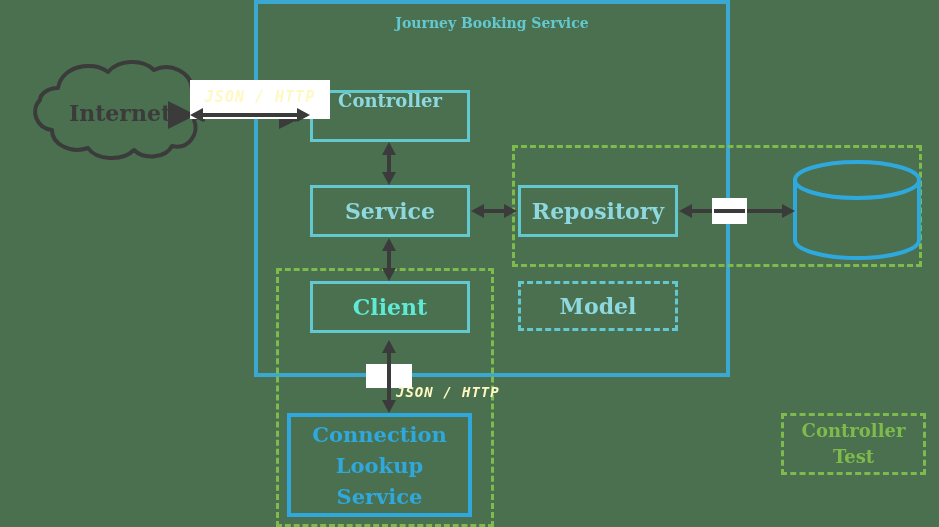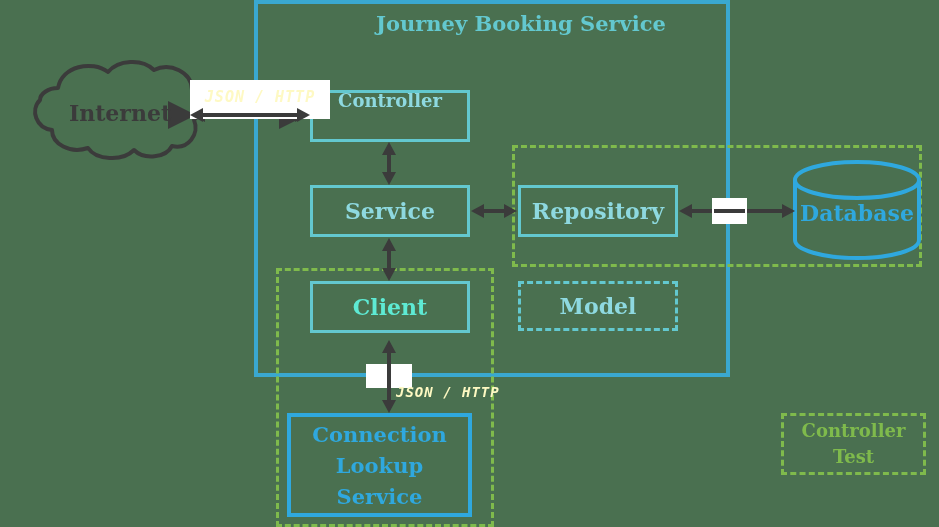--- a/index.html
+++ b/index.html
@@ -153,37 +153,36 @@
   <div class="white-band" style="left:390px; top:364px; width:22px; height:24px;"></div>
 
   <svg class="layer" viewBox="0 0 939 527">
     <line x1="196" y1="115" x2="305" y2="115" stroke="#3b3b3b" stroke-width="4"></line>
     <polygon points="190,115 203,108 203,122" fill="#3b3b3b"></polygon>
     <polygon points="310,115 297,108 297,122" fill="#3b3b3b"></polygon>
     <line x1="714" y1="211" x2="745" y2="211" stroke="#3b3b3b" stroke-width="4"></line>
     <line x1="389" y1="360" x2="389" y2="392" stroke="#3b3b3b" stroke-width="4"></line>
   </svg>
 
-  <div class="lbl serif-bold" style="left:254px; top:6px; width:476px; height:34px; color:#63c8cf; font-size:21px;padding-left:29px;">Journey Booking Service</div>
+  <div class="lbl serif-bold" style="left:254px; top:6px; width:476px; height:34px; color:#63c8cf; font-size:14px;">Journey Booking Service</div>
 
   <div class="lbl serif-bold" style="left:40px; top:96px; width:160px; height:34px; color:#3b3b3b; font-size:22px;">Internet</div>
 
   <div class="lbl mono-ital" style="left:190px; top:85px; width:140px; height:24px; font-size:15px;">JSON / HTTP</div>
 
   <div class="lbl serif-bold" style="left:310px; top:74px; width:160px; height:52px; color:#8ed9e0; font-size:18px;">Controller</div>
 
   <div class="lbl serif-bold" style="left:310px; top:185px; width:160px; height:52px; color:#8ed9e0; font-size:22px;">Service</div>
 
   <div class="lbl serif-bold" style="left:310px; top:281px; width:160px; height:52px; color:#5eead4; font-size:22px;">Client</div>
 
   <div class="lbl serif-bold" style="left:518px; top:185px; width:160px; height:52px; color:#8ed9e0; font-size:22px;">Repository</div>
 
   <div class="lbl serif-bold" style="left:518px; top:281px; width:160px; height:50px; color:#8ed9e0; font-size:22px;">Model</div>
 
-  <div class="lbl serif-bold" style="left:795px; top:196px; width:124px; height:34px; color:#2fa8de; font-size:22px;">Database</div>
 
   <div class="lbl mono-ital" style="left:396px; top:381px; width:130px; height:22px; font-size:14px; justify-content:flex-start;">JSON / HTTP</div>
 
   <div class="lbl serif-bold" style="left:287px; top:413px; width:185px; height:104px; color:#2fa8de; font-size:21px; line-height:31px;">Connection
 Lookup
 Service</div>
 
   <div class="lbl serif-bold" style="left:781px; top:413px; width:145px; height:62px; color:#7fba4c; font-size:18px; line-height:26px;">Controller
 Test</div>
 

